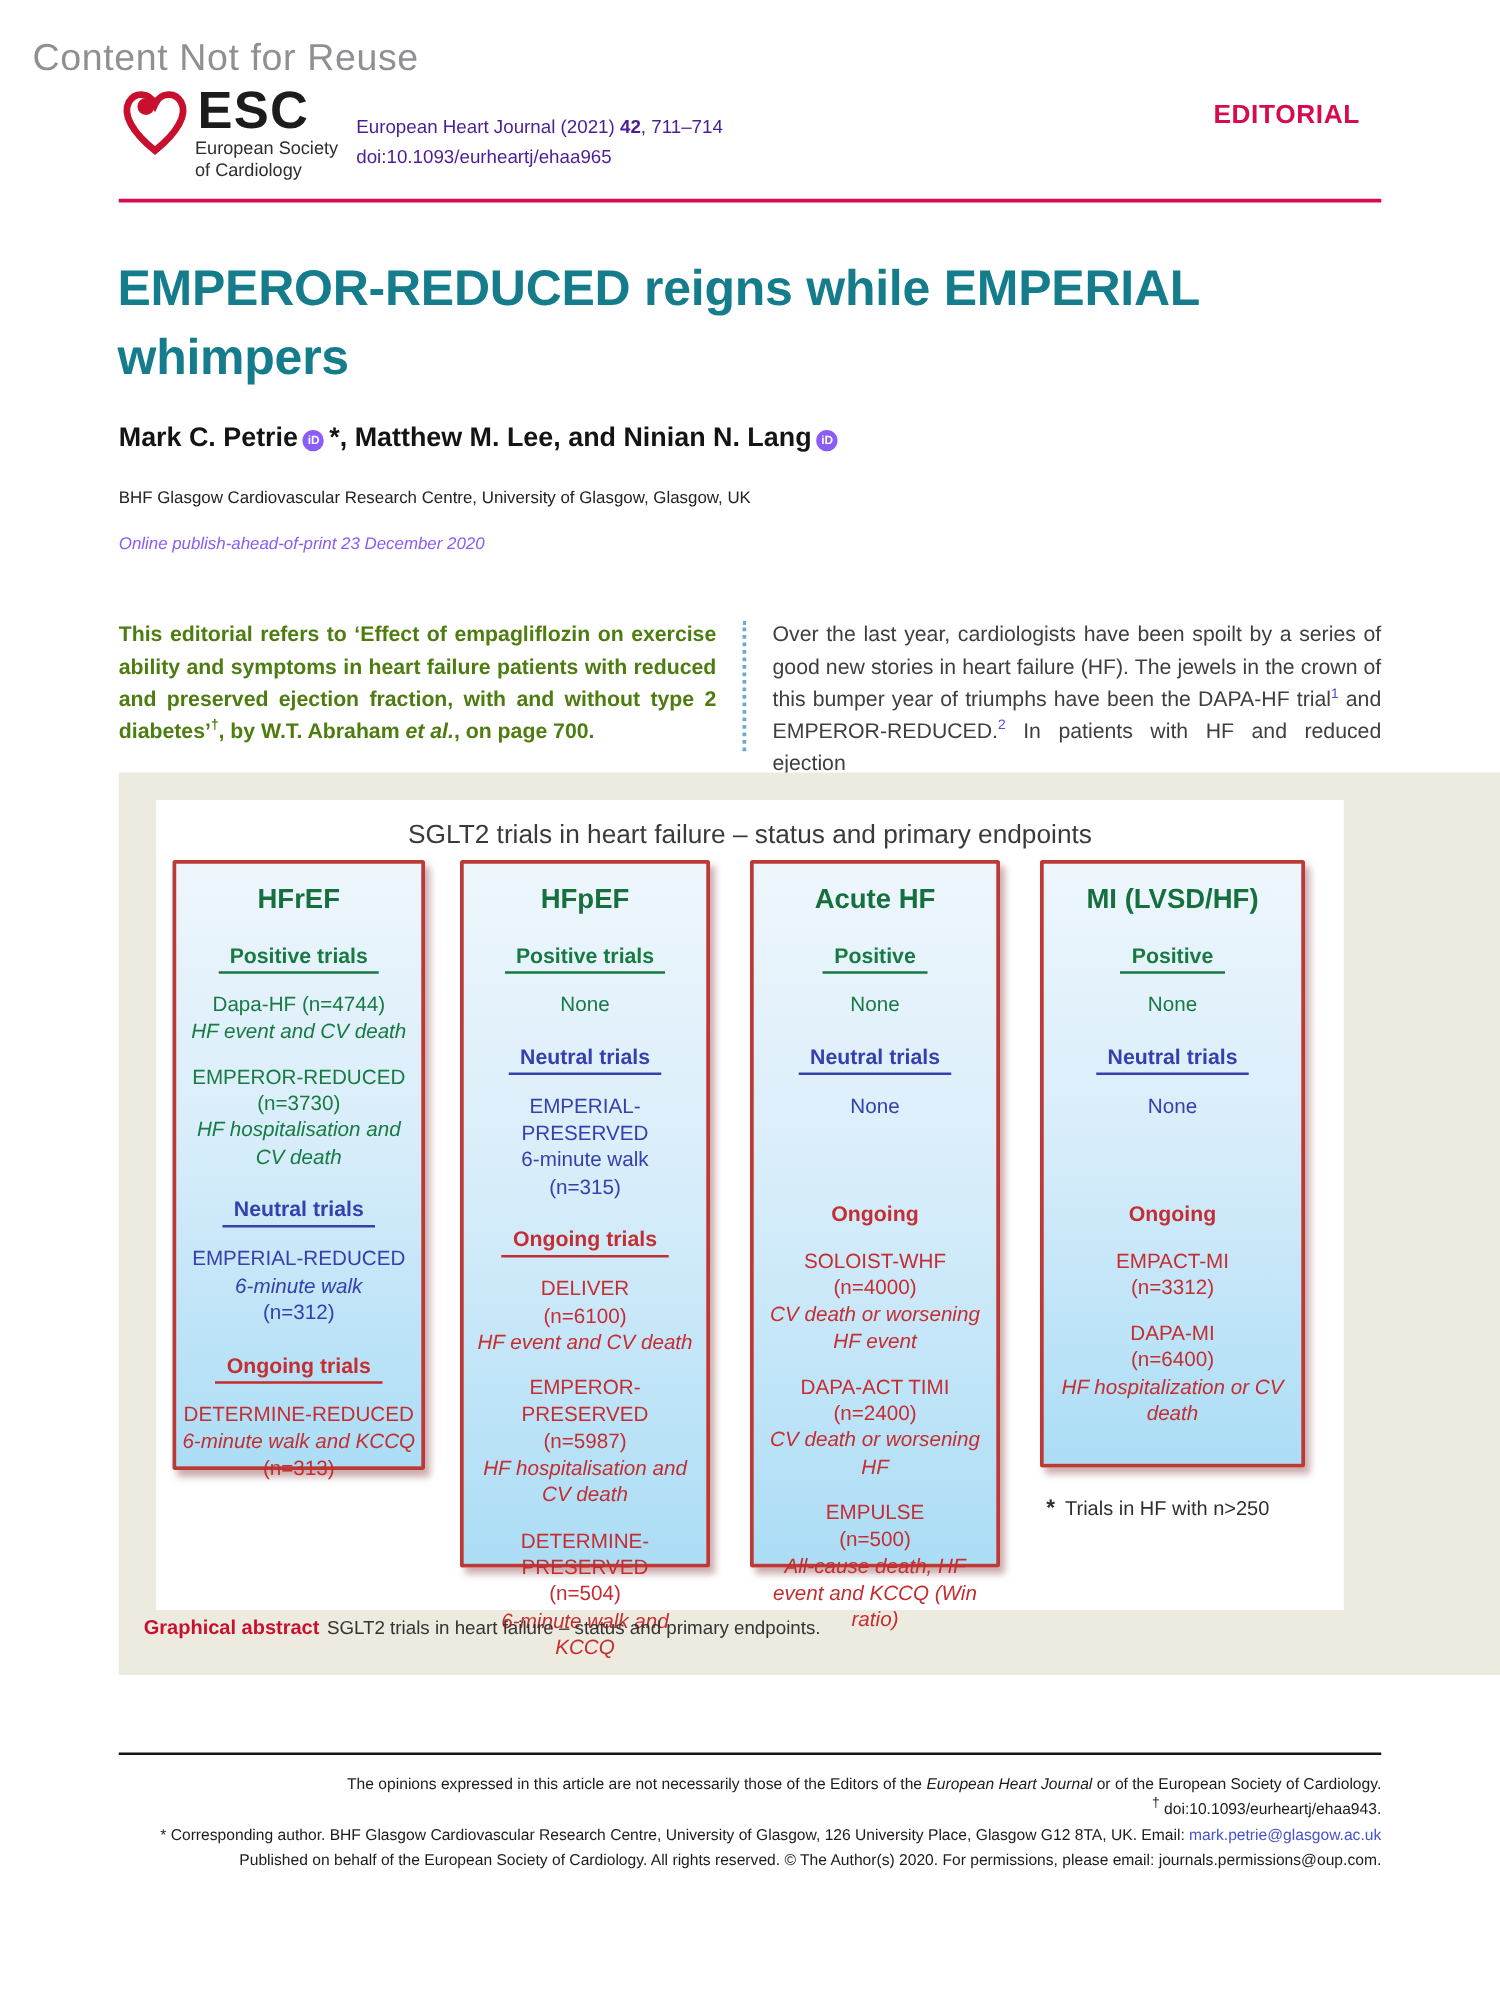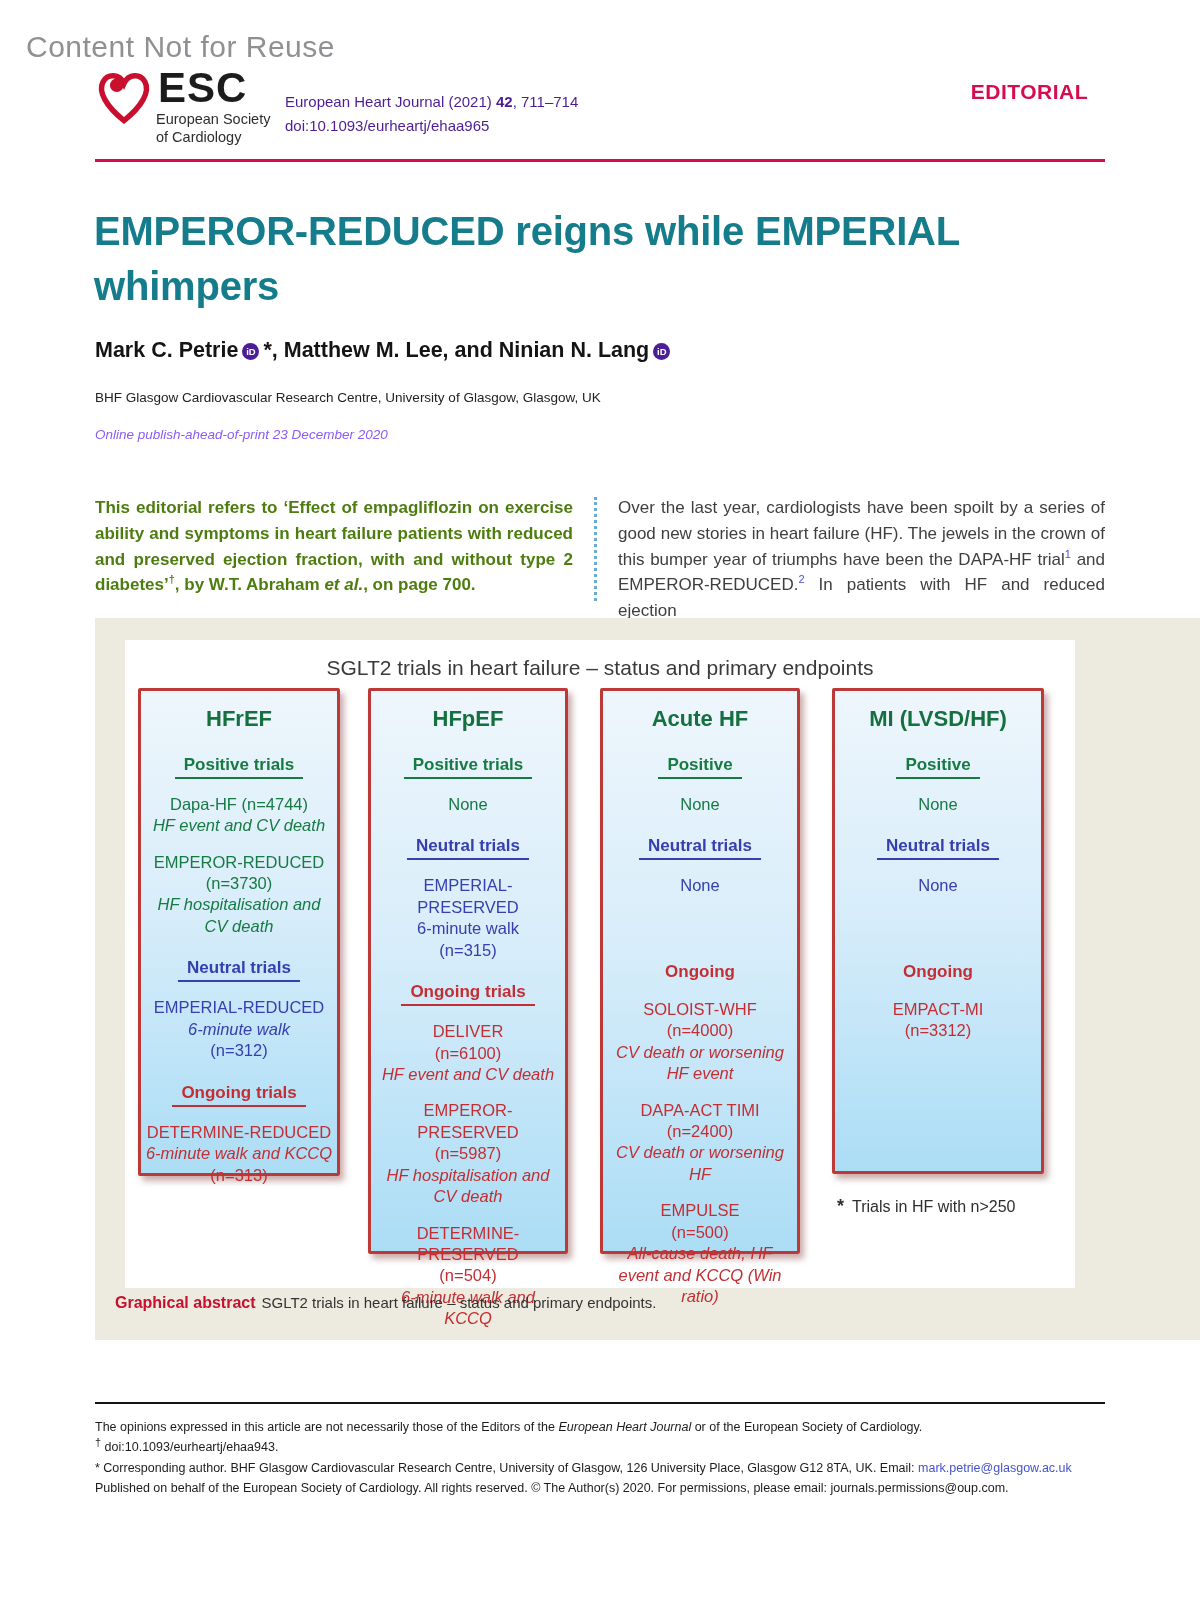--- a/index.html
+++ b/index.html
@@ -16,21 +16,21 @@
   #logo-esc { left:158px; top:64px; font-size:42px; font-weight:bold; color:#1c1c1c; letter-spacing:1px; }
   #logo-soc { left:156px; top:110px; font-size:14.5px; color:#2d2d2d; line-height:1.25; }
   #citation { left:285px; top:90px; font-size:15px; color:#4c1d95; line-height:1.6; }
   #citation .vol { font-weight:bold; }
   #editorial-badge { right:112px; top:80px; font-size:21px; font-weight:bold; color:#d60b52; letter-spacing:.5px; }
   #header-rule { left:95px; top:159px; width:1010px; border-top:3px solid #d60b52; }
 
   
   #article-title { left:94px; top:204px; width:1005px; font-size:40px; line-height:1.38; font-weight:bold; color:#157c8c; letter-spacing:-0.2px; }
   #authors { left:95px; top:338px; font-size:21.5px; font-weight:bold; color:#141414; }
-  .orcid { display:inline-block; width:17px; height:17px; border-radius:50%; background:#4c1d95; color:#fff; font-size:9.5px; font-weight:bold; text-align:center; line-height:17px; margin:0 4px; vertical-align:2px; font-style:normal; }
+  .orcid { display:inline-block; width:17px; height:17px; border-radius:50%; background:#8b5cf6; color:#fff; font-size:9.5px; font-weight:bold; text-align:center; line-height:17px; margin:0 4px; vertical-align:2px; font-style:normal; }
   #affiliation { left:95px; top:390px; font-size:13.5px; color:#222; }
   #publish-note { left:95px; top:427px; font-size:13.5px; font-style:italic; color:#8b5cf6; }
 
   
   #twocol { left:95px; top:495px; width:1010px; display:flex; }
   #refers-col { width:478px; font-size:17px; line-height:1.52; font-weight:bold; color:#4d7c0f; text-align:justify; }
   #col-divider { border-left:3px dotted #6ea9cf; margin:2px 21px 0 21px; height:104px; }
   #intro-col { flex:1; font-size:17px; line-height:1.52; color:#3e3e3e; text-align:justify; }
   .supref { color:#4a4ae0; font-size:11px; vertical-align:super; line-height:0; }
   .dagger { font-size:11px; vertical-align:super; line-height:0; }
@@ -64,21 +64,21 @@
   .c-red   { color:#c42e32; }
 
   #ga-footnote { position:absolute; left:712px; top:556px; font-size:16px; color:#2e2e2e; }
   #ga-footnote .star { font-weight:bold; font-size:18px; margin-right:8px; }
   #ga-caption { position:absolute; left:20px; top:676px; font-size:15px; color:#333; }
   #ga-caption .cap-label { color:#c8102e; font-weight:bold; font-size:16px; margin-right:6px; }
 
   
   #footer { left:95px; top:1402px; width:1010px; }
   #footer-rule { border-top:2.5px solid #141414; margin-bottom:13px; }
-  .fline { font-size:12.5px; line-height:1.62; color:#1c1c1c; }
+  .fline { font-size:12.5px; line-height:1.62; color:#1c1c1c;text-align:right; }
   .fline a { color:#4553cf; text-decoration:none; }
 
   svg { display:block; }
 </style>
 </head>
 <body>
 
 <div id="watermark" class="abs">Content Not for Reuse</div>
 
 <div id="logo-heart" class="abs">
@@ -232,20 +232,25 @@
             <div class="group">
               <div class="line">None</div>
             </div>
           </div>
           <div class="sec c-red sec-ongoing">
             <div class="sec-label"><span class="u">Ongoing</span></div>
             <div class="group">
               <div class="line">EMPACT-MI</div>
               <div class="line">(n=3312)</div>
             </div>
+            <div class="group">
+              <div class="line">DAPA-MI</div>
+              <div class="line">(n=6400)</div>
+              <div class="line i">HF hospitalization or CV death</div>
+            </div>
           </div>
         </div>
       </div>
     <div id="ga-footnote">
       <span class="star">*</span><span>Trials in HF with n&gt;250</span>
     </div>
   </div>
   <div id="ga-caption">
     <span class="cap-label">Graphical abstract</span><span>SGLT2 trials in heart failure – status and primary endpoints.</span>
   </div>

